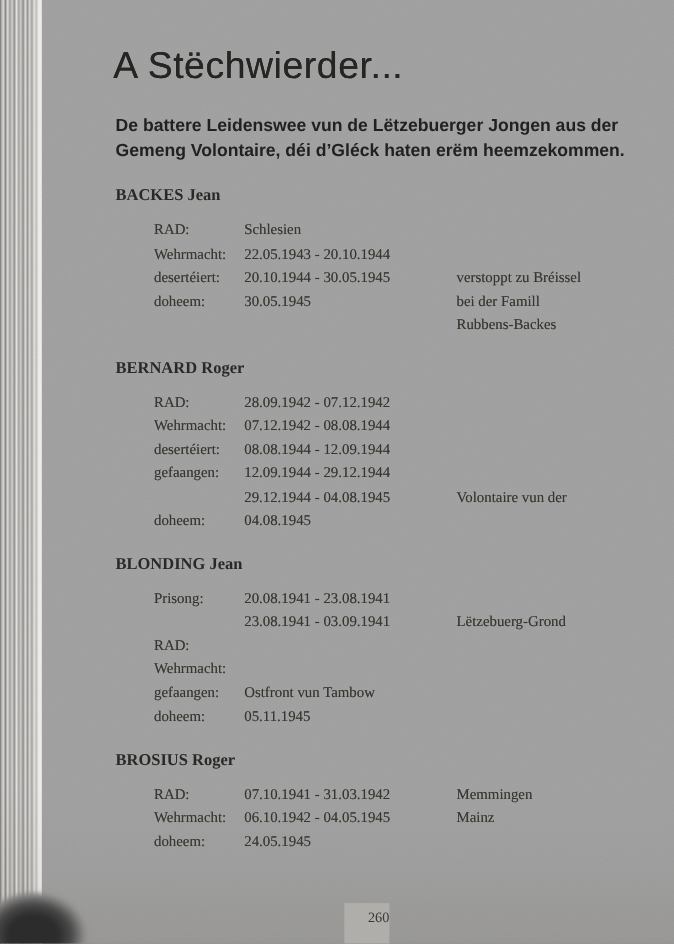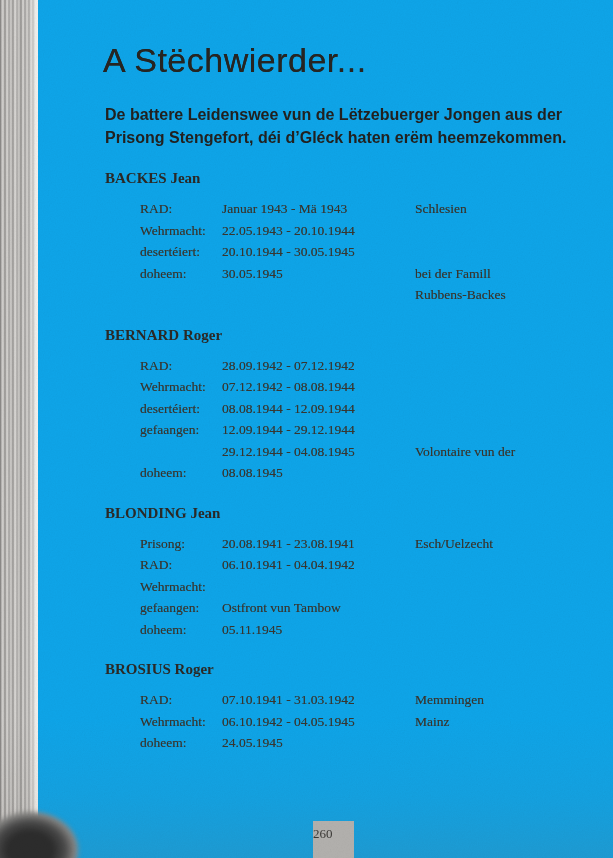--- a/index.html
+++ b/index.html
@@ -4,21 +4,21 @@
 <style>
   html, body {
     margin: 0;
     padding: 0;
     background: #888;
   }
   .page {
     position: relative;
     width: 613px;
     height: 858px;
-    background: #0ea5e9;
+    background: #a3a3a3;
     overflow: hidden;
     font-family: "Liberation Serif", serif;
     color: #2f2d29;
   }
   
   .column-stripes {
     position: absolute;
     left: 0; top: 0; bottom: 0;
     width: 38px;
     background: linear-gradient(90deg,
@@ -71,21 +71,21 @@
   }
   .row-label, .row-dates, .row-note { white-space: nowrap; }
   
   .pagenum-box {
     position: absolute;
     left: 313px;
     top: 821px;
     width: 41px;
     height: 37px;
     background: #b3b1ae;
-    text-align: left;
+    text-align: right;
     padding-top: 5px;
     box-sizing: border-box;
     font-size: 13px;
     color: #3b3936;
   }
   
   .bottom-shade {
     position: absolute;
     left: 0; right: 0; bottom: 0;
     height: 140px;
@@ -119,39 +119,39 @@
 </head>
 <body>
 
 <div class="page">
 
   <div class="column-stripes"></div>
 
   <div class="content">
     <h1 class="page-title">A Stëchwierder...</h1>
 
-    <p class="subtitle"><span>De battere Leidenswee vun de Lëtzebuerger Jongen aus der</span><br><span>Prisong Stengefort, déi d’Gléck haten erëm heemzekommen.</span></p>
+    <p class="subtitle"><span>De battere Leidenswee vun de Lëtzebuerger Jongen aus der</span><br><span>Gemeng Volontaire, déi d’Gléck haten erëm heemzekommen.</span></p>
 
     <div class="entries" id="entries">
   <section class="entry">
     <h2 class="entry-name">BACKES Jean</h2>
     <div class="entry-rows">
             <div class="row">
               <div class="row-label">RAD:</div>
-              <div class="row-dates">Januar 1943 - Mä 1943</div>
               <div class="row-note">Schlesien</div>
             </div>
             <div class="row">
               <div class="row-label">Wehrmacht:</div>
               <div class="row-dates">22.05.1943 - 20.10.1944</div>
               <div class="row-note"></div>
             </div>
             <div class="row">
               <div class="row-label">desertéiert:</div>
               <div class="row-dates">20.10.1944 - 30.05.1945</div>
+              <div class="row-note">verstoppt zu Bréissel</div>
             </div>
             <div class="row">
               <div class="row-label">doheem:</div>
               <div class="row-dates">30.05.1945</div>
               <div class="row-note">bei der Famill</div>
             </div>
             <div class="row">
               <div class="row-label"></div>
               <div class="row-dates"></div>
               <div class="row-note">Rubbens-Backes</div>
@@ -182,36 +182,39 @@
               <div class="row-dates">12.09.1944 - 29.12.1944</div>
               <div class="row-note"></div>
             </div>
             <div class="row">
               <div class="row-label"></div>
               <div class="row-dates">29.12.1944 - 04.08.1945</div>
               <div class="row-note">Volontaire vun der</div>
             </div>
             <div class="row">
               <div class="row-label">doheem:</div>
-              <div class="row-dates">08.08.1945</div>
+              <div class="row-dates">04.08.1945</div>
             </div>
           </div>
   </section>
 
   <section class="entry">
     <h2 class="entry-name">BLONDING Jean</h2>
     <div class="entry-rows">
             <div class="row">
               <div class="row-label">Prisong:</div>
               <div class="row-dates">20.08.1941 - 23.08.1941</div>
-              <div class="row-note">Esch/Uelzecht</div>
-            </div>
-            <div class="row">
-              <div class="row-label">RAD:</div>
-              <div class="row-dates">06.10.1941 - 04.04.1942</div>
+            </div>
+            <div class="row">
+              <div class="row-label"></div>
+              <div class="row-dates">23.08.1941 - 03.09.1941</div>
+              <div class="row-note">Lëtzebuerg-Grond</div>
+            </div>
+            <div class="row">
+              <div class="row-label">RAD:</div>
               <div class="row-note"></div>
             </div>
             <div class="row">
               <div class="row-label">Wehrmacht:</div>
               <div class="row-note"></div>
             </div>
             <div class="row">
               <div class="row-label">gefaangen:</div>
               <div class="row-note">Ostfront vun Tambow</div>
             </div>

